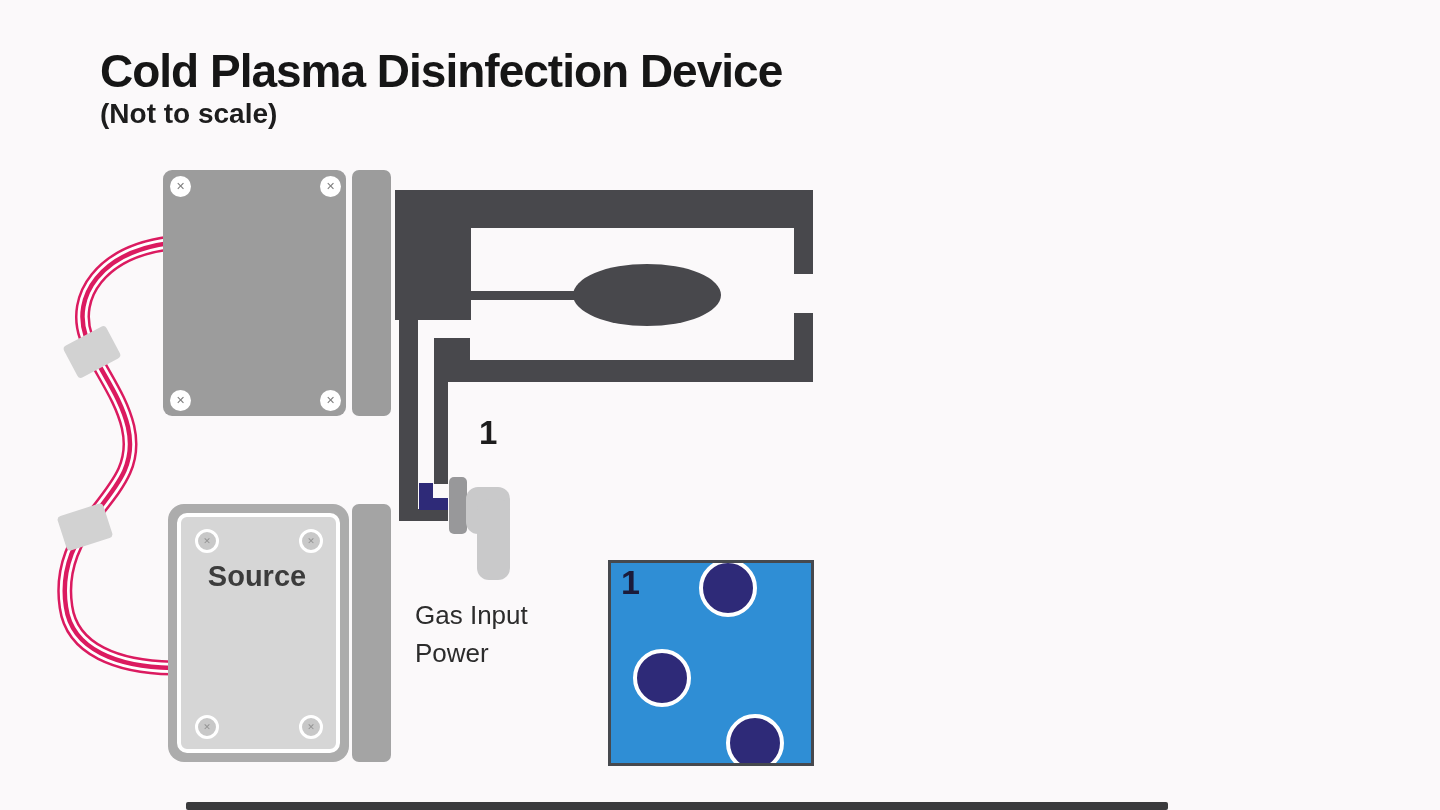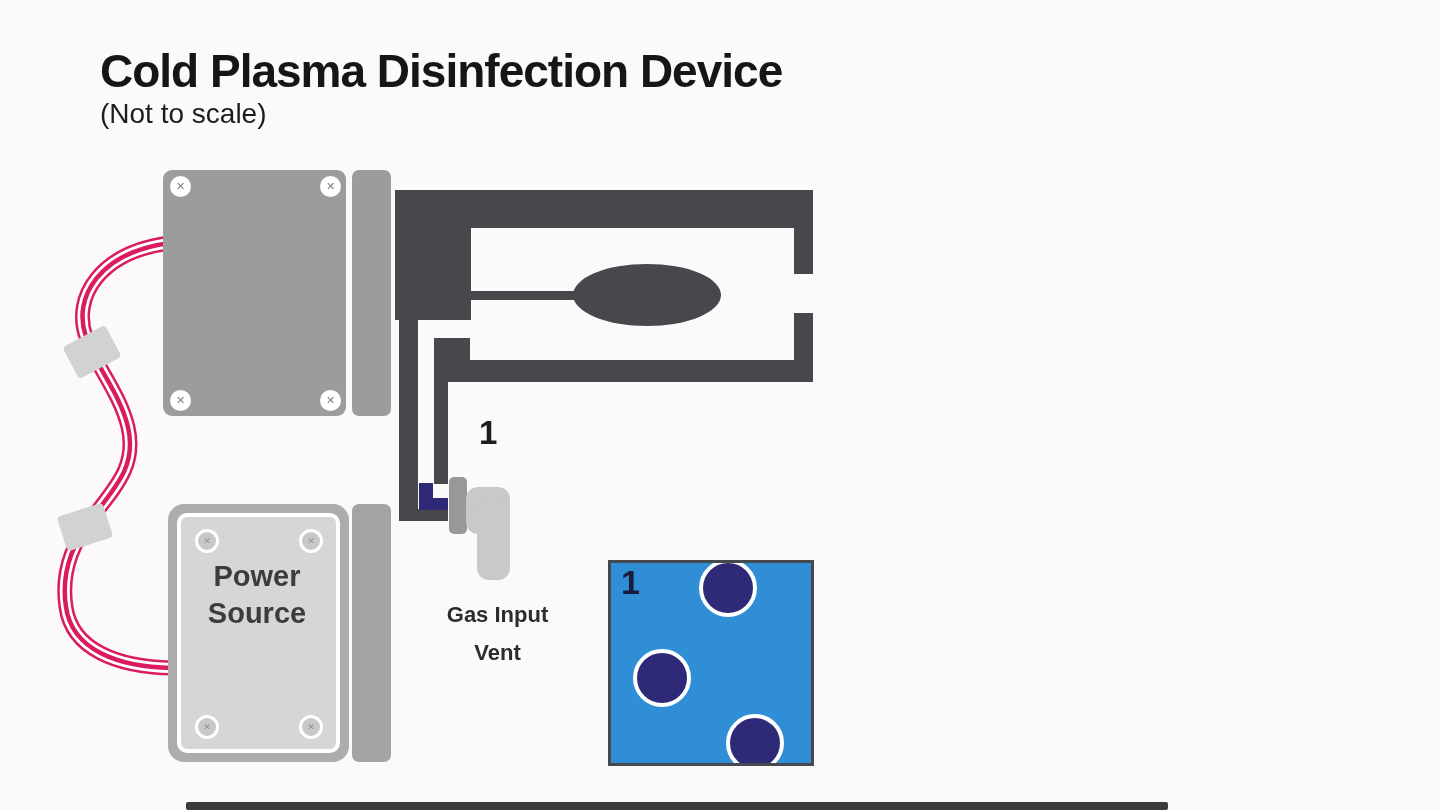--- a/index.html
+++ b/index.html
@@ -10,21 +10,21 @@
   }
   .abs{position:absolute;}
 
   
   .title{
     left:100px;top:44px;
     font-size:46px;font-weight:700;letter-spacing:-1px;color:#161616;
   }
   .subtitle{
     left:100px;top:98px;
-    font-size:28px;font-weight:400;color:#1d1d1d;letter-spacing:0;
+    font-size:28px;font-weight:700;color:#1d1d1d;letter-spacing:0;
   }
 
   
   .control-unit{left:163px;top:170px;width:183px;height:246px;background:#9c9c9c;border-radius:9px;}
   .control-strip{left:352px;top:170px;width:39px;height:246px;background:#9c9c9c;border-radius:7px;}
 
   .screw{
     width:21px;height:21px;border-radius:50%;background:#ffffff;
     display:flex;align-items:center;justify-content:center;
     font-size:11px;color:#7f7f7f;font-weight:700;line-height:1;
@@ -66,22 +66,22 @@
 
   
   .navy{background:#2e2a78;}
   .gas-vert {left:419px;top:483px;width:14px;height:27px;}
   .gas-horiz{left:419px;top:498px;width:29px;height:12px;}
   .flange{left:449px;top:477px;width:18px;height:57px;background:#98989a;border-radius:5px;}
   .elbow-a{left:466px;top:487px;width:44px;height:47px;background:#c9c9ca;border-radius:12px;}
   .elbow-b{left:477px;top:499px;width:33px;height:81px;background:#c9c9ca;border-radius:12px;}
   .vent-marker{left:479px;top:414px;font-size:33px;font-weight:700;color:#1d1d1d;}
   .gas-label{
-    left:415px;top:596px;width:165px;text-align:center;
-    font-size:22px;font-weight:700;color:#2c2c2c;line-height:38px;
+    left:415px;top:596px;width:165px;
+    font-size:26px;font-weight:400;color:#2c2c2c;line-height:38px;
   }
 
   
   .sample-box{
     left:608px;top:560px;width:200px;height:200px;
     background:#2f8ed5;border:3px solid #46494e;overflow:hidden;
   }
   .microbe{
     position:absolute;width:50px;height:50px;border-radius:50%;
     background:#2e2a78;border:4px solid #ffffff;
@@ -124,21 +124,20 @@
 <div class="abs power-outer">
   <div class="abs power-inner">
     <div class="abs pscrew pscrew-a">✕</div>
     <div class="abs pscrew pscrew-b">✕</div>
     <div class="abs pscrew pscrew-c">✕</div>
     <div class="abs pscrew pscrew-d">✕</div>
   </div>
 </div>
 <div class="abs power-strip"></div>
 <div class="abs power-label">
-  <div>Power</div>
   <div>Source</div>
 </div>
 
 <div class="abs dark ch-top"></div>
 <div class="abs dark ch-left-block"></div>
 <div class="abs dark ch-left-col"></div>
 <div class="abs dark ch-tube-bot"></div>
 <div class="abs dark ch-tube-right"></div>
 <div class="abs dark ch-step"></div>
 <div class="abs dark ch-bottom"></div>
@@ -148,21 +147,21 @@
 <div class="abs dark plasma"></div>
 
 <div class="abs navy gas-vert"></div>
 <div class="abs navy gas-horiz"></div>
 <div class="abs flange"></div>
 <div class="abs elbow-a"></div>
 <div class="abs elbow-b"></div>
 <div class="abs vent-marker">1</div>
 <div class="abs gas-label">
   <div>Gas Input</div>
-  <div>Vent</div>
+  <div>Power</div>
 </div>
 
 <div class="abs sample-box">
   <div class="microbe microbe-1"></div>
   <div class="microbe microbe-2"></div>
   <div class="microbe microbe-3"></div>
   <div class="sample-marker">1</div>
 </div>
 
 <div class="abs progress-bar"></div>

